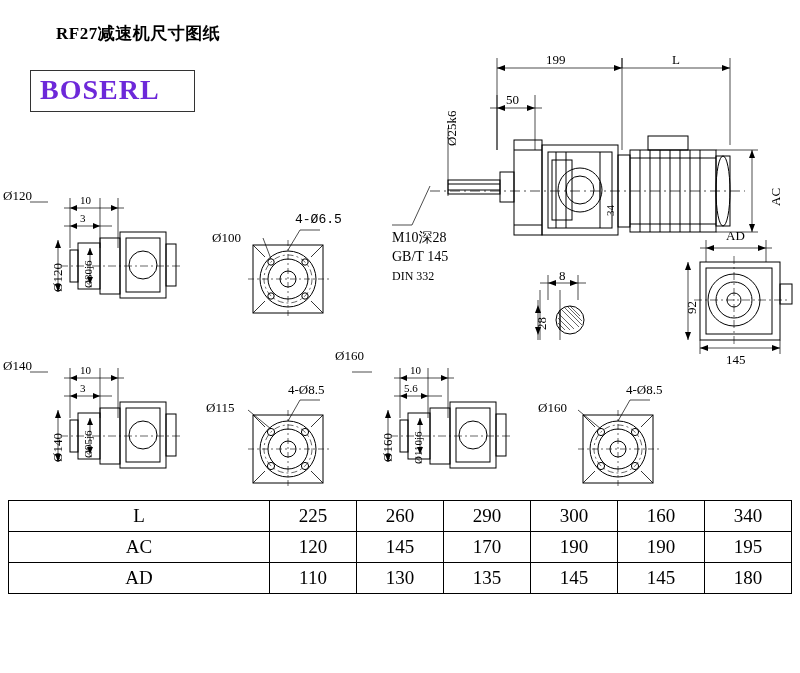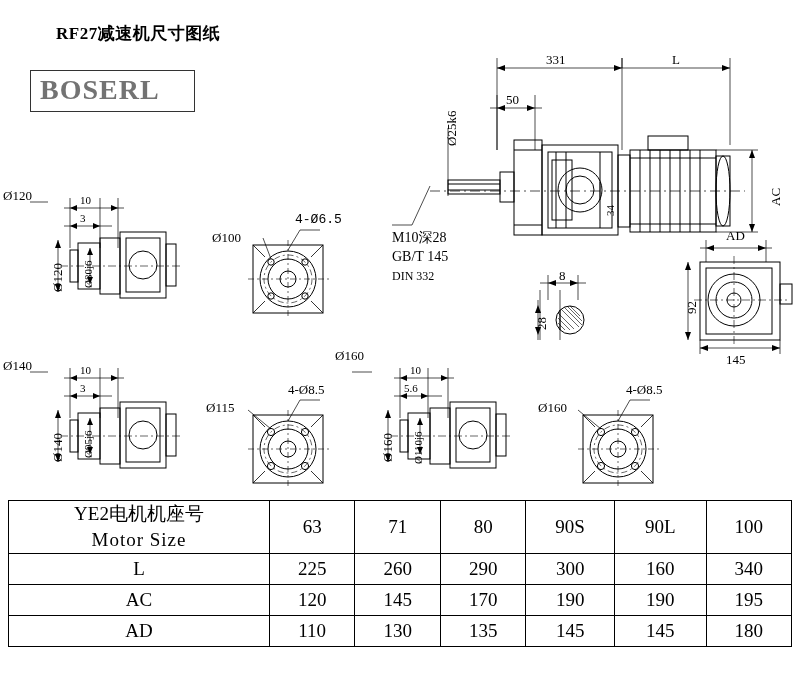--- a/index.html
+++ b/index.html
@@ -24,21 +24,21 @@
     left:30px; top:70px;
     width:165px; height:42px;
     border:1.5px solid #333;
     box-sizing:border-box;
   }
   .logo-text {
     left:40px; top:74px;
     font-family:"Liberation Serif", serif;
     font-weight:bold;
     font-size:28px;
-    color:#737373;
+    color:#6d28d9;
     letter-spacing:1px;
   }
   .lbl {
     font-family:"Liberation Serif", serif;
     font-size:13px;
     white-space:nowrap;
     color:#000;
   }
   .lbl.sm { font-size:11px; }
   .vert {
@@ -350,21 +350,21 @@
   <path d="M583 415 l12 12 M653 415 l-12 12 M583 483 l12 -12 M653 483 l-12 -12" stroke-width="0.8"></path>
   <g stroke-width="0.7">
     <line x1="630" y1="400" x2="618" y2="421"></line>
     <line x1="630" y1="400" x2="650" y2="400"></line>
     <line x1="578" y1="410" x2="601" y2="429"></line>
   </g>
 
   </g>
 </svg>
 
-<div class="abs lbl" style="left:546px; top:52px;">331</div>
+<div class="abs lbl" style="left:546px; top:52px;">199</div>
 <div class="abs lbl" style="left:672px; top:52px;">L</div>
 <div class="abs lbl" style="left:506px; top:92px;">50</div>
 <div class="abs lbl vert" style="left:444px; top:146px;">Ø25k6</div>
 <div class="abs lbl sm vert" style="left:604px; top:216px;">34</div>
 <div class="abs lbl vert" style="left:768px; top:206px;">AC</div>
 <div class="abs lbl" style="left:726px; top:228px;">AD</div>
 
 <div class="abs lbl" style="left:392px; top:229px; font-size:14px;">M10深28</div>
 <div class="abs lbl" style="left:392px; top:249px; font-size:14px;">GB/T 145</div>
 <div class="abs lbl" style="left:392px; top:269px; font-size:12px;">DIN 332</div>
@@ -397,32 +397,20 @@
 <div class="abs lbl sm" style="left:410px; top:364px;">10</div>
 <div class="abs lbl sm" style="left:404px; top:382px;">5.6</div>
 <div class="abs lbl vert" style="left:380px; top:462px;">Ø160</div>
 <div class="abs lbl sm vert" style="left:412px; top:464px;">Ø110j6</div>
 
 <div class="abs lbl" style="left:538px; top:400px;">Ø160</div>
 <div class="abs lbl" style="left:626px; top:382px;">4-Ø8.5</div>
 
 <table class="spec">
   <tbody>
-    <tr>
-      <td class="head" rowspan="1">
-        <div class="head-cn">YE2电机机座号</div>
-        <div class="head-en">Motor Size</div>
-      </td>
-      <td>63</td>
-      <td>71</td>
-      <td>80</td>
-      <td>90S</td>
-      <td>90L</td>
-      <td>100</td>
-    </tr>
     <tr>
       <td class="head">L</td>
       <td>225</td>
       <td>260</td>
       <td>290</td>
       <td>300</td>
       <td>160</td>
       <td>340</td>
     </tr>
     <tr>

